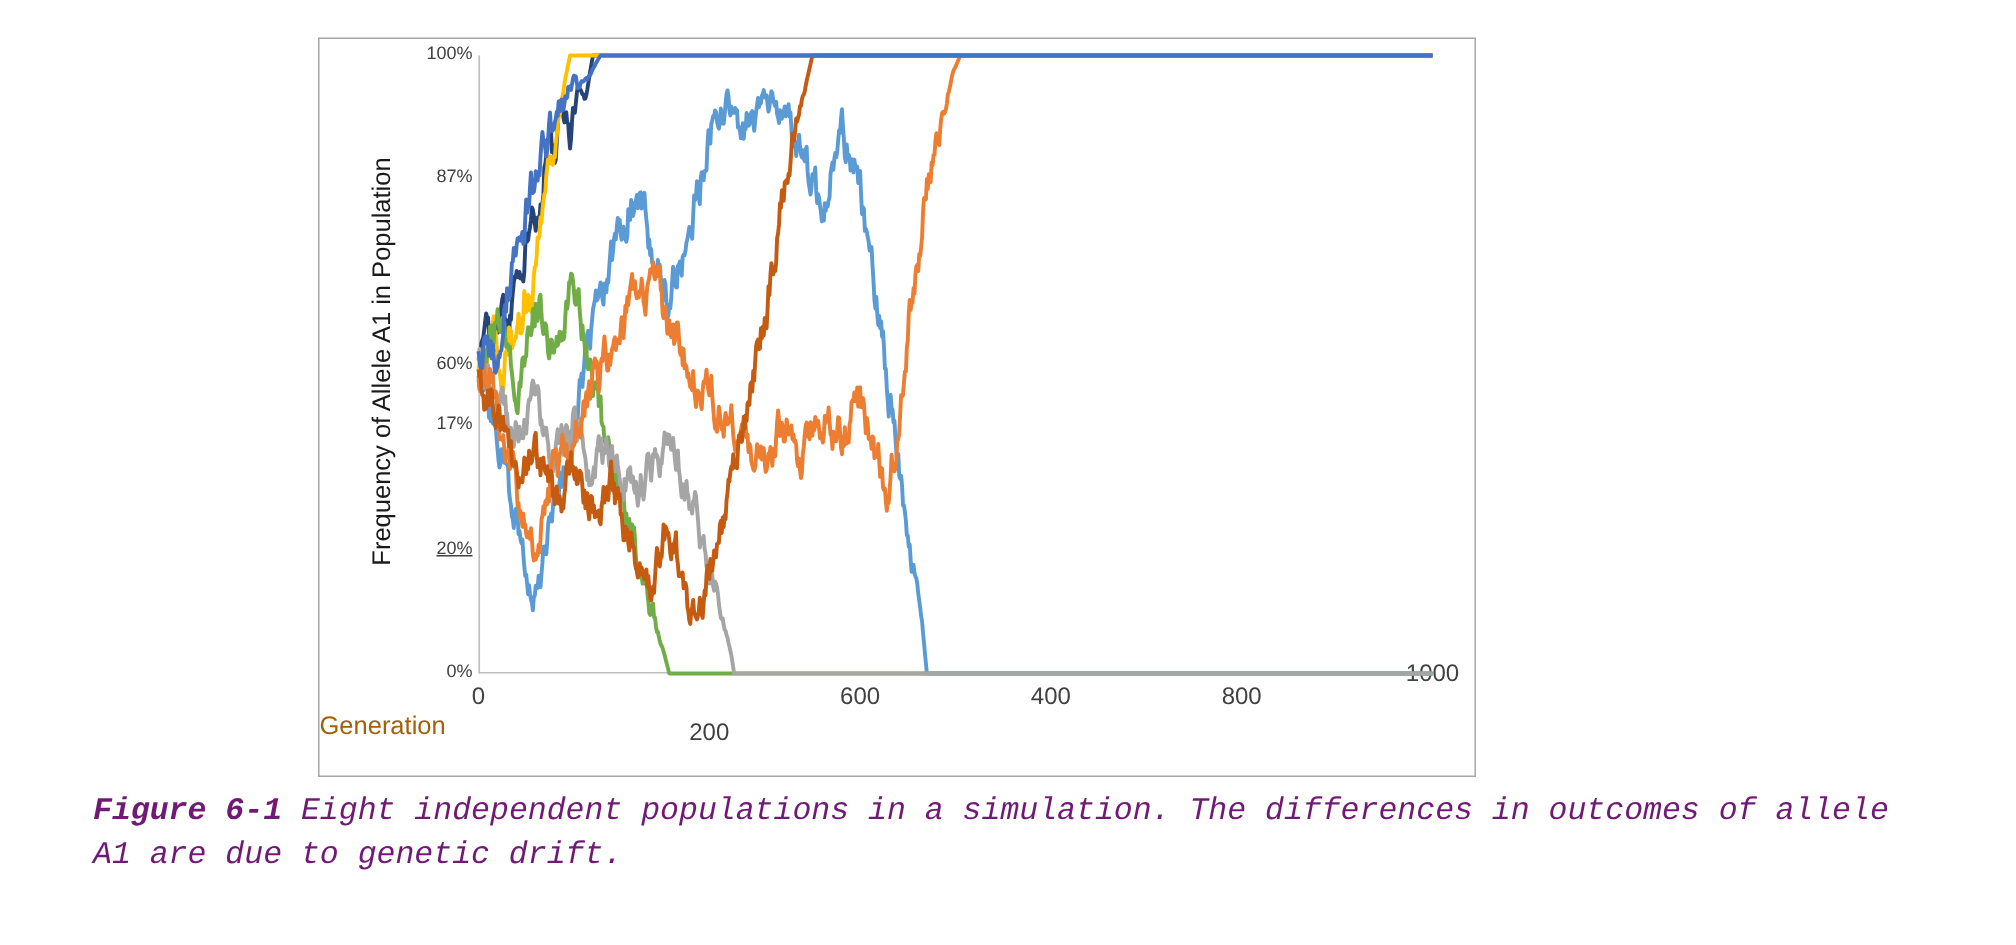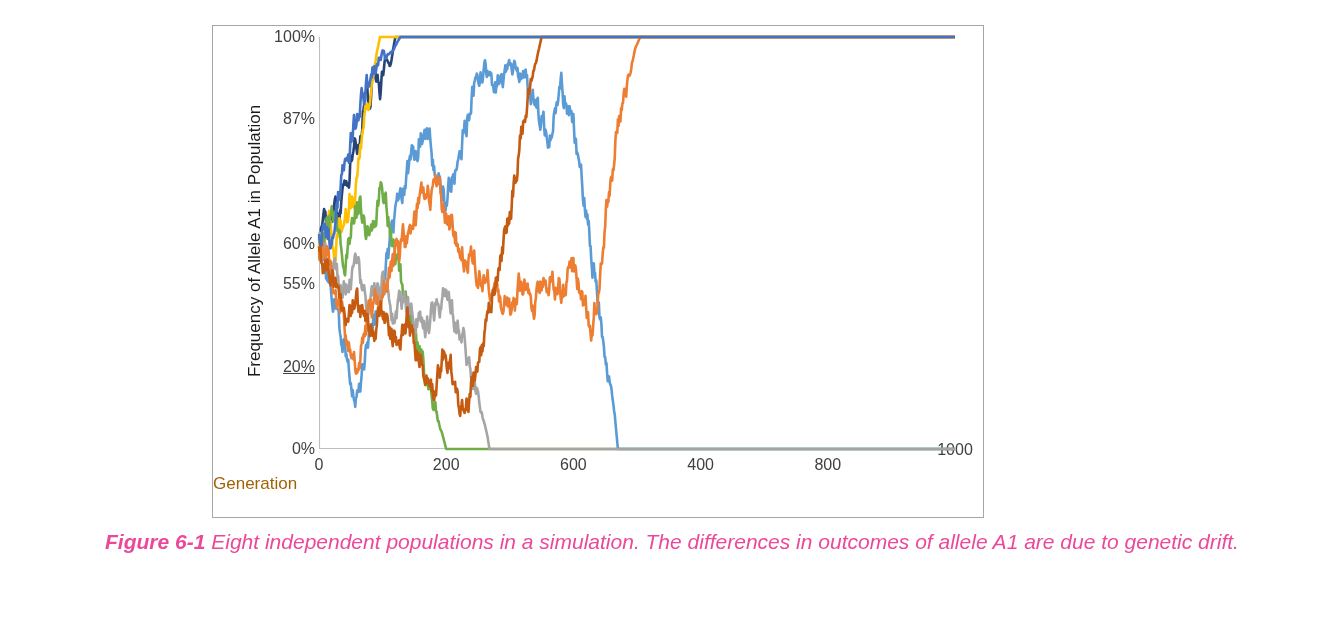--- a/index.html
+++ b/index.html
@@ -57,21 +57,21 @@
     color: #a16207;
     font-family: "Liberation Sans", sans-serif;
   }
 
   
   .y-tick {
     position: absolute;
     right: 668px;
     width: 90px;
     text-align: right;
-    font-size: 16px;
+    font-size: 12px;
     color: #404040;
     line-height: 1;
     font-family: "Liberation Sans", sans-serif;
   }
   .x-tick {
     position: absolute;
     width: 80px;
     text-align: center;
     font-size: 16px;
     color: #404040;
@@ -104,25 +104,24 @@
     stroke-linejoin: round;
     stroke-linecap: butt;
   }
 
   
   #caption {
     position: absolute;
     left: 62px;
     top: 528px;
     width: 1220px;
-    text-align: center;
-    font-family: Liberation Sans, sans-serif;
+    font-family: Liberation Mono, monospace;
     font-size: 21px;
     font-style: italic;
-    color: #ec4899;
+    color: #701a75;
     line-height: 1.38;
   }
   #caption .cap-label {
     font-weight: bold;
     font-style: italic;
   }
 </style>
 </head>
 <body>
 
@@ -130,28 +129,28 @@
 
   <div id="chart-frame">
 
     <div id="y-axis-title">Frequency of Allele A1 in Population</div>
 
     <div id="x-axis-title">Generation</div>
 
     <div id="y-ticks">
         <div class="y-tick" style="top: 415px;">0%</div>
         <div class="y-tick" style="top: 332.6px; text-decoration: underline;">20%</div>
-        <div class="y-tick" style="top: 250.2px;">55%</div>
+        <div class="y-tick" style="top: 250.2px;">17%</div>
         <div class="y-tick" style="top: 167.8px; margin-top: 42px;">60%</div>
         <div class="y-tick" style="top: 85.4px;">87%</div>
         <div class="y-tick" style="top: 3px;">100%</div>
       </div>
     <div id="x-ticks">
         <div class="x-tick" style="left: 66px; top: 431px;">0</div>
-        <div class="x-tick" style="left: 193.2px; top: 431px;">200</div>
+        <div class="x-tick" style="left: 193.2px; top: 455px; text-align: right;">200</div>
         <div class="x-tick" style="left: 320.4px; top: 431px;">600</div>
         <div class="x-tick" style="left: 447.6px; top: 431px;">400</div>
         <div class="x-tick" style="left: 574.8px; top: 431px;">800</div>
         <div class="x-tick" style="left: 702px; top: 416px;">1000</div>
       </div>
 
     <div id="plot-area">
       <svg id="plot-svg" viewBox="0 0 636 412" preserveAspectRatio="none">
         <g id="axis-lines">
           <path class="axis-line" d="M 0.5 0 L 0.5 412"></path>

